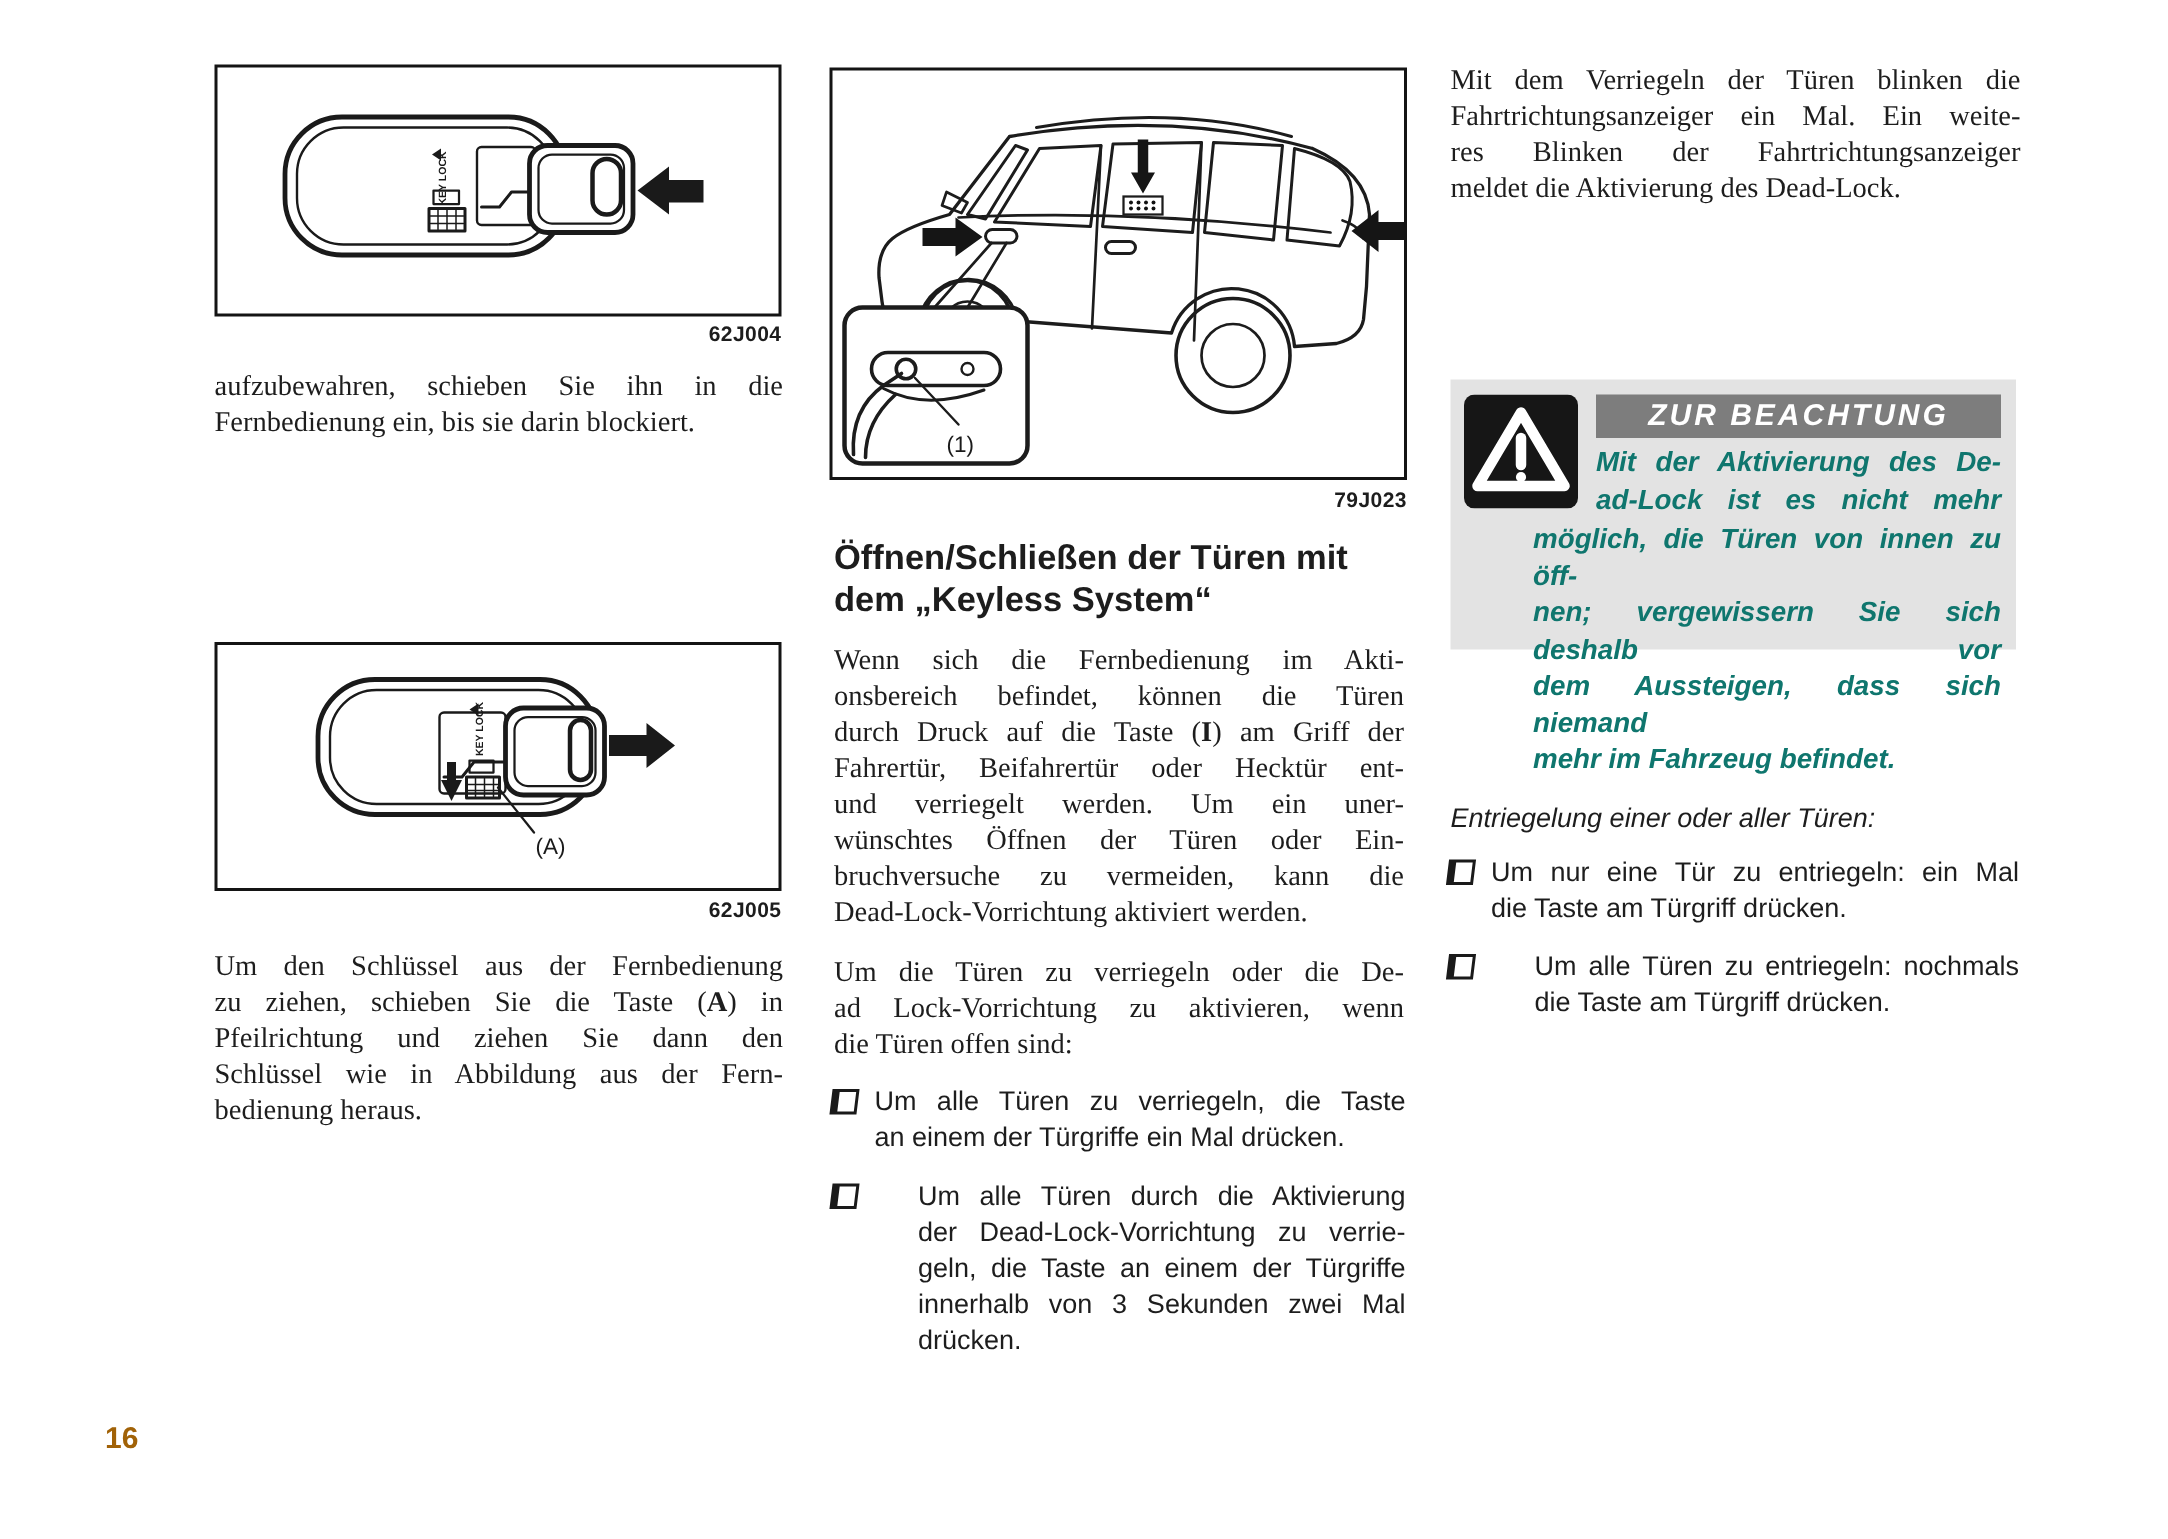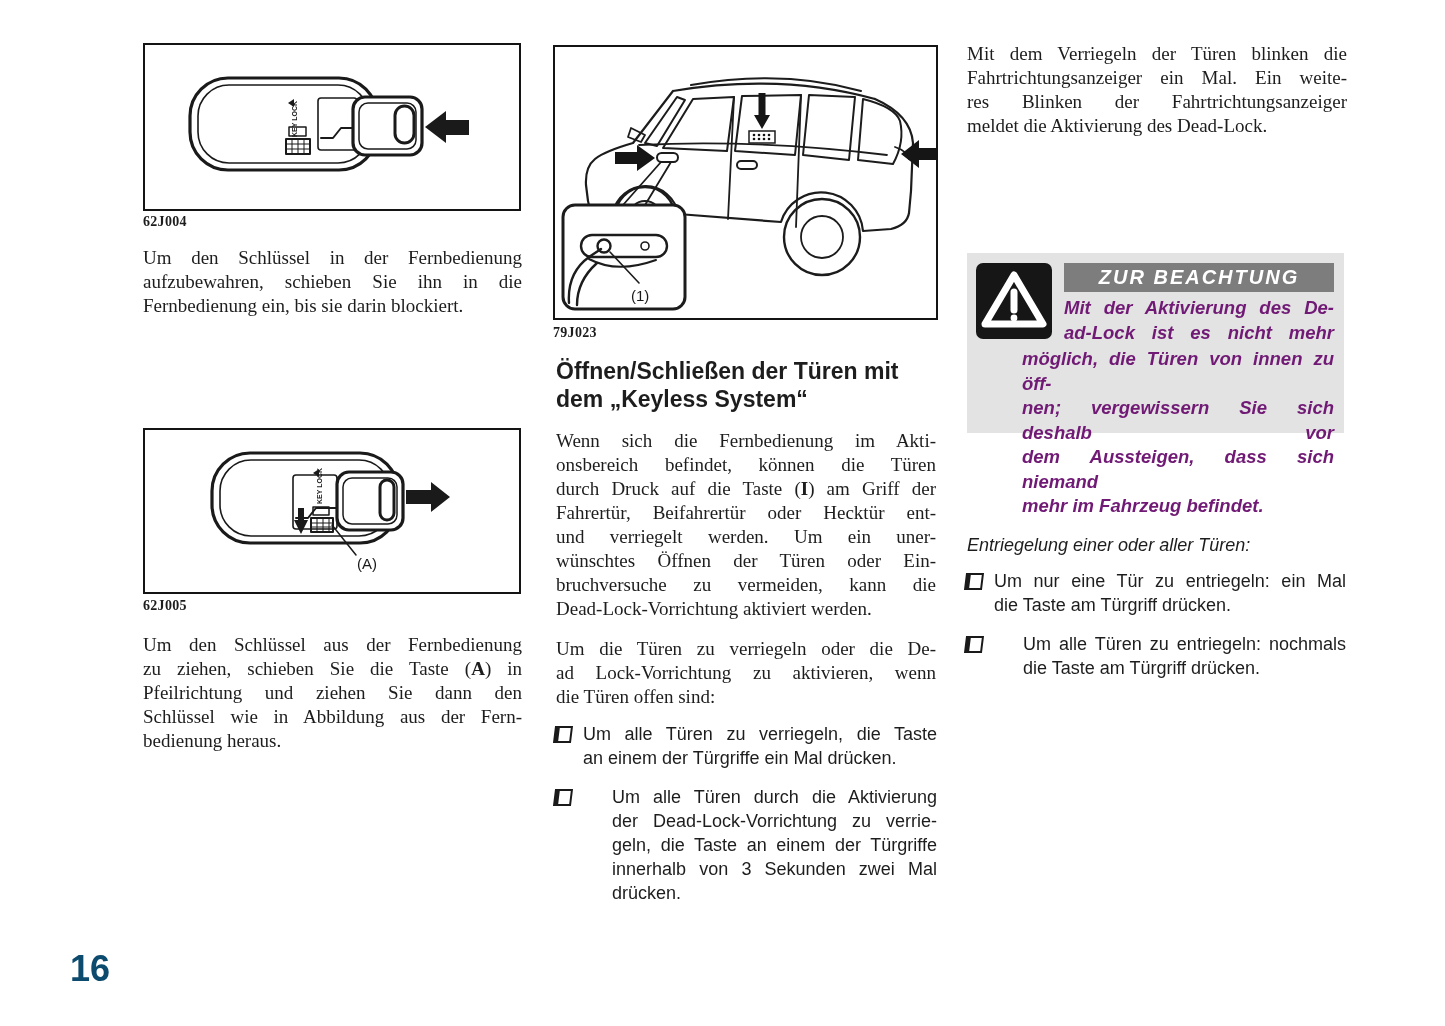--- a/index.html
+++ b/index.html
@@ -4,21 +4,21 @@
 <style>
   html,body{margin:0;padding:0;background:#ffffff;}
   .page{
     position:relative;width:1445px;height:1026px;background:#ffffff;
     font-family:"Liberation Sans",sans-serif;color:#1d1d1d;overflow:hidden;
   }
   .abs{position:absolute;}
   
   .figure-box{border:2px solid #141414;background:#ffffff;box-sizing:border-box;}
   .figure-box svg{display:block;width:100%;height:100%;}
-  .caption{font-size:14px;font-weight:bold;letter-spacing:.3px;color:#1d1d1d;font-family:Liberation Serif, serif;}
+  .caption{font-size:14px;font-weight:bold;text-align:right;letter-spacing:.3px;color:#1d1d1d;}
   svg text{font-family:"Liberation Sans",sans-serif;fill:#1a1a1a;}
   
   .para{font-size:19px;line-height:24px;font-family:Liberation Serif, serif;}
   .para .line{text-align:justify;text-align-last:justify;}
   .para .line:last-child{text-align-last:left;}
   .heading{font-size:23px;line-height:27.5px;font-weight:bold;}
   .heading .line{text-align-last:left;}
   .plain-head{font-size:18px;line-height:24px;font-style:italic;}
   
   ul.blist{list-style:none;margin:0;padding:0;}
@@ -30,28 +30,28 @@
   .li-content .line{text-align:justify;text-align-last:justify;}
   .li-content .line:last-child{text-align-last:left;}
   
   .warnbox{background:#e3e3e3;box-sizing:border-box;
     display:grid;grid-template-columns:88px 1fr;align-content:start;
     padding:10px 10px 0 9px;}
   .warn-icon{grid-column:1;grid-row:1/3;width:76px;height:76px;}
   .warn-bar{grid-column:2;grid-row:1;height:29px;background:#7d7d7d;color:#ffffff;
     display:flex;align-items:center;justify-content:center;
     font-size:20px;font-weight:bold;font-style:italic;letter-spacing:2px;}
-  .warn-text{font-size:18.5px;line-height:24.5px;font-weight:bold;font-style:italic;color:#701a75;}
+  .warn-text{font-size:18.5px;line-height:24.5px;font-weight:bold;font-style:italic;color:#0f766e;}
   .warn-indent{grid-column:2;grid-row:2;margin-top:4px;}
   .warn-indent .line{text-align:justify;text-align-last:justify;}
   .warn-full{grid-column:1/3;grid-row:3;margin-top:2px;margin-left:46px;}
   .warn-full .line{text-align:justify;text-align-last:justify;}
   .warn-full .line:last-child{text-align-last:left;}
   
-  .page-number{font-size:36px;font-weight:bold;color:#0c4a6e;}
+  .page-number{font-size:20px;font-weight:bold;color:#a16207;}
   
   #fig1{left:143px;top:43px;width:378px;height:168px;}
   #cap1{left:143px;top:214px;width:378px;}
   #para1{left:143px;top:246px;width:379px;}
   #fig2{left:143px;top:428px;width:378px;height:166px;}
   #cap2{left:143px;top:598px;width:378px;}
   #para2{left:143px;top:633px;width:379px;}
   #fig3{left:553px;top:45px;width:385px;height:275px;}
   #cap3{left:553px;top:325px;width:385px;}
   #mheading{left:556px;top:358px;width:382px;}
@@ -84,21 +84,20 @@
         <rect x="214" y="58" width="57" height="46" rx="9" stroke-width="1.5"></rect>
         <rect x="250" y="61" width="19" height="37" rx="9.5" stroke-width="3"></rect>
         <polygon points="280,82 301,66 301,75 324,75 324,90 301,90 301,98" fill="#1a1a1a" stroke="none"></polygon>
       </g>
       <text transform="translate(152,92) rotate(-90)" font-size="7" font-weight="bold">KEY LOCK</text>
     </svg>
   </div>
   <div id="cap1" class="abs caption">62J004</div>
 
   <div id="para1" class="abs para">
-      <div class="line">Um den Schlüssel in der Fernbedienung</div>
       <div class="line">aufzubewahren, schieben Sie ihn in die</div>
       <div class="line">Fernbedienung ein, bis sie darin blockiert.</div>
     </div>
 
   <div id="fig2" class="abs figure-box">
     <svg viewBox="0 0 374 162">
       <g fill="none" stroke="#1a1a1a" stroke-linejoin="round" stroke-linecap="round">
         <rect x="67" y="23" width="186" height="90" rx="38" stroke-width="3.2"></rect>
         <rect x="75" y="30" width="170" height="76" rx="31" stroke-width="1.6"></rect>
         <rect x="148" y="45" width="44" height="54" rx="3" stroke-width="1.6"></rect>

